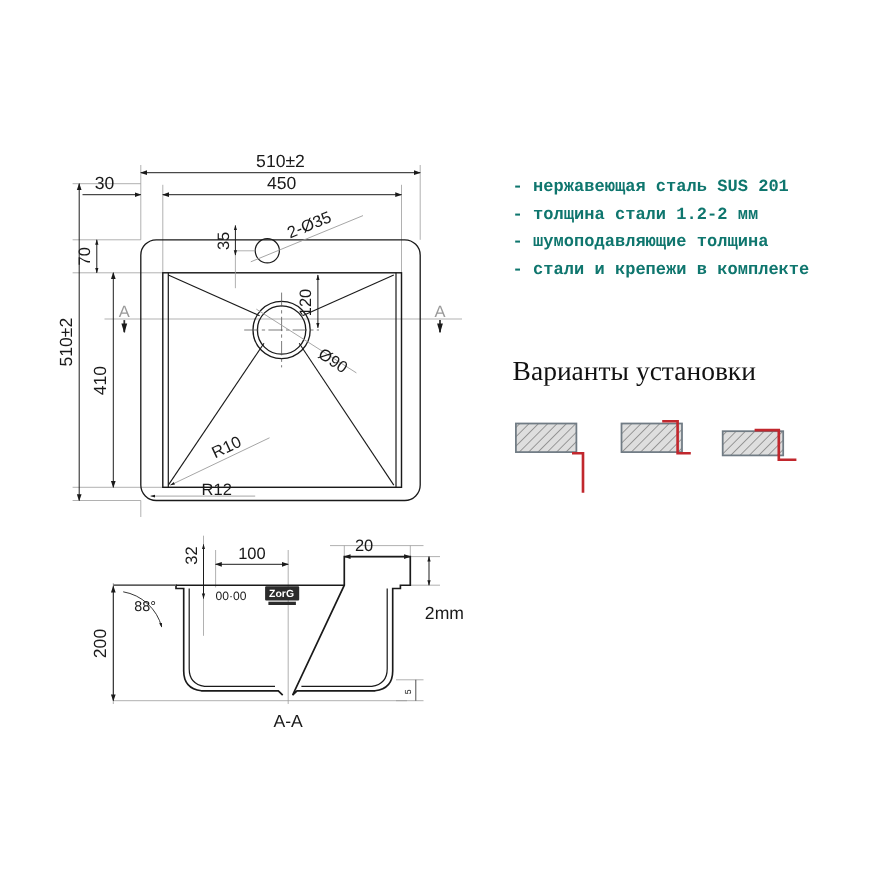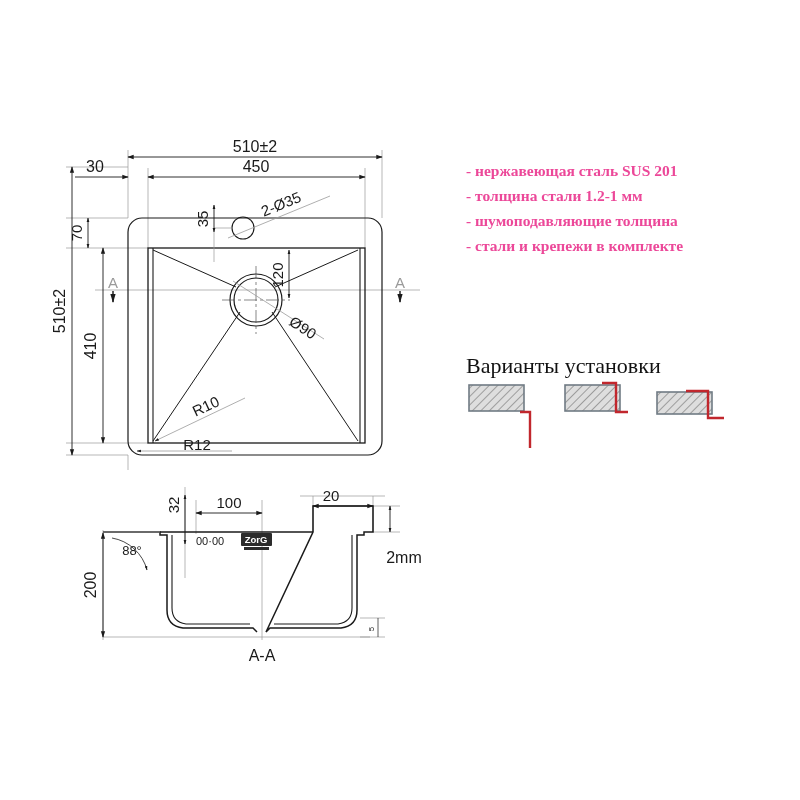--- a/index.html
+++ b/index.html
@@ -14,32 +14,32 @@
   }
   #sheet{position:absolute;left:0;top:0;width:676px;height:800px;}
   svg{display:block;}
 
   .spec-list{
     position:absolute;
     left:466px; top:158px;
     width:320px;
   }
   .spec-line{
-    font-family:Liberation Serif, serif;
+    font-family:Liberation Mono, monospace;
     font-size:15.5px;
     font-weight:600;
-    color:#ec4899;
+    color:#0f766e;
     line-height:25px;
     white-space:nowrap;
   }
   .install-title{
     position:absolute;
-    left:466px; top:353px;
+    left:466px; top:324px;
     font-family:"Liberation Serif", serif;
-    font-size:22px;
+    font-size:25px;
     color:#111;
     white-space:nowrap;
   }
 </style>
 </head>
 <body>
 
 <div id="sheet">
 
   <svg width="800" height="800" viewBox="0 0 800 800">
@@ -259,20 +259,20 @@
 
       <g>
         <rect x="657" y="392" width="55" height="22" fill="url(#hatch45)" stroke="#707b84" stroke-width="1.6"></rect>
         <path d="M686,391 L708,391 L708,418 L724,418" fill="none" stroke="#c1272d" stroke-width="2.4"></path>
       </g>
     </g>
   </svg>
 
   <div class="spec-list">
     <div class="spec-line">- нержавеющая сталь SUS 201</div>
-    <div class="spec-line">- толщина стали 1.2-1 мм</div>
+    <div class="spec-line">- толщина стали 1.2-2 мм</div>
     <div class="spec-line">- шумоподавляющие толщина</div>
     <div class="spec-line">- стали и крепежи в комплекте</div>
   </div>
 
   <div class="install-title">Варианты установки</div>
 
 </div>
 
 </body></html>

